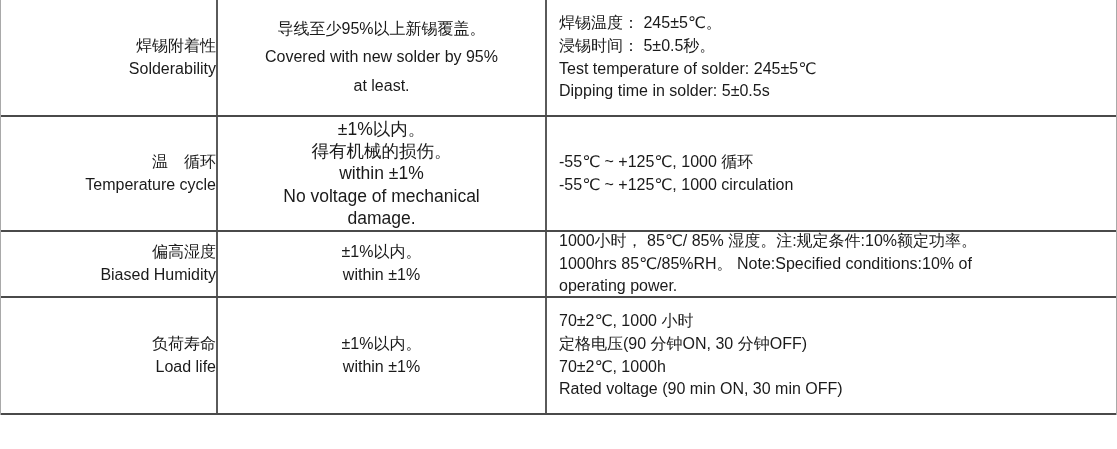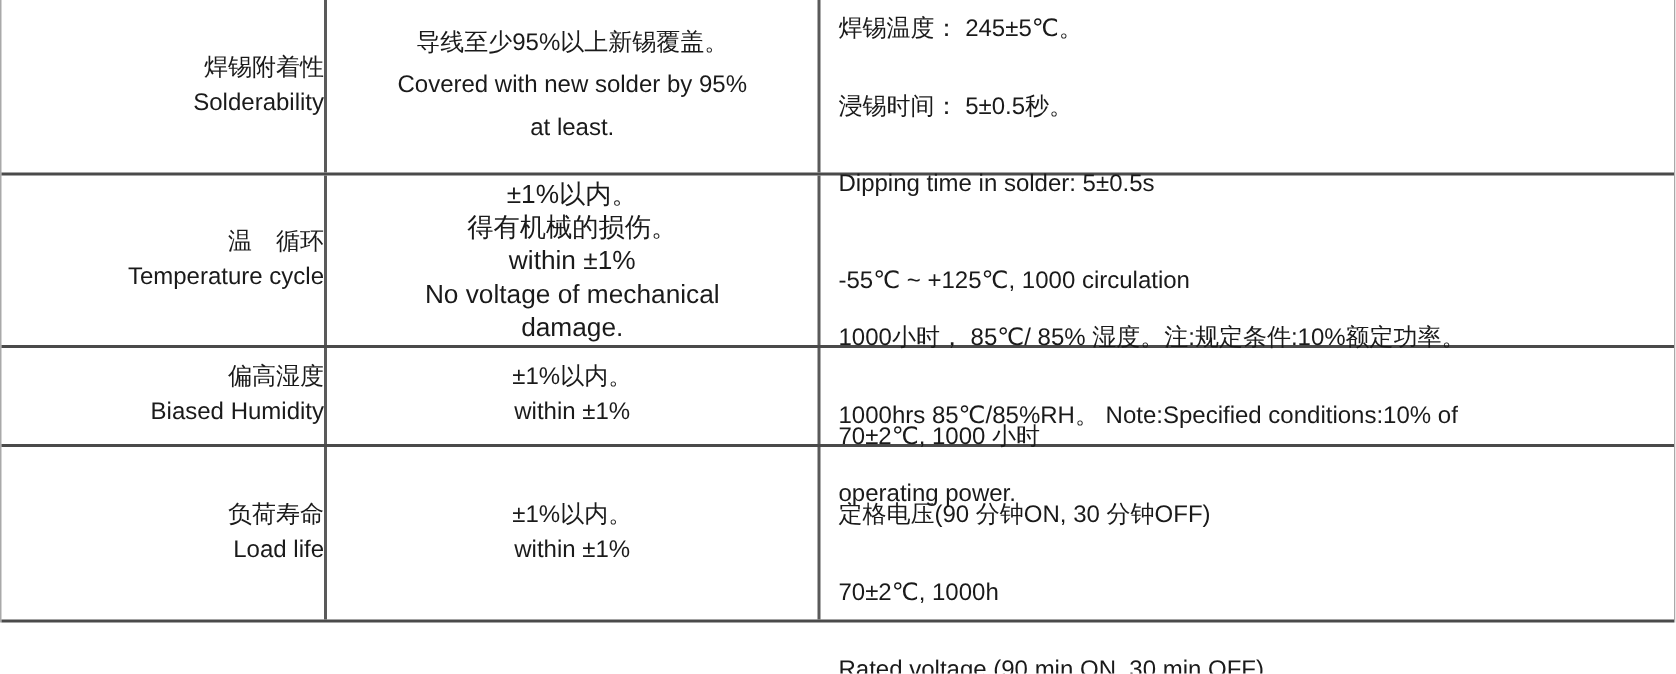--- a/index.html
+++ b/index.html
@@ -51,58 +51,60 @@
     align-items: flex-start;
     text-align: left;
     padding-left: 12px;
     padding-right: 6px;
   }
   
   .c2.wide-lines { line-height: 1.78; }
   
   .c2.tight-lines { line-height: 1.28; font-size: 17.5px; }
   .line { white-space: nowrap; }
-  .c3 .line { white-space: normal; margin-top: 29px; }
+  .c3 .line { white-space: normal; }
 </style>
 </head>
 <body>
 
 <div class="page">
   <div class="tbl">
 
     <div class="row row1">
       <div class="cell c1">
         <div class="line">焊锡附着性</div>
         <div class="line">Solderability</div>
       </div>
       <div class="cell c2 wide-lines">
         <div class="line">导线至少95%以上新锡覆盖。</div>
         <div class="line">Covered with new solder by 95%</div>
         <div class="line">at least.</div>
       </div>
       <div class="cell c3">
         <div class="line">焊锡温度： 245±5℃。</div>
         <div class="line">浸锡时间： 5±0.5秒。</div>
+        <div class="line">Test temperature of solder: 245±5℃</div>
         <div class="line">Dipping time in solder: 5±0.5s</div>
       </div>
     </div>
 
     <div class="row row2">
       <div class="cell c1">
         <div class="line">温　循环</div>
         <div class="line">Temperature cycle</div>
       </div>
       <div class="cell c2 tight-lines">
         <div class="line">±1%以内。</div>
         <div class="line">得有机械的损伤。</div>
         <div class="line">within ±1%</div>
         <div class="line">No voltage of mechanical</div>
         <div class="line">damage.</div>
       </div>
       <div class="cell c3">
+        <div class="line">-55℃ ~ +125℃, 1000 循环</div>
         <div class="line">-55℃ ~ +125℃, 1000 circulation</div>
       </div>
     </div>
 
     <div class="row row3">
       <div class="cell c1">
         <div class="line">偏高湿度</div>
         <div class="line">Biased Humidity</div>
       </div>
       <div class="cell c2">

